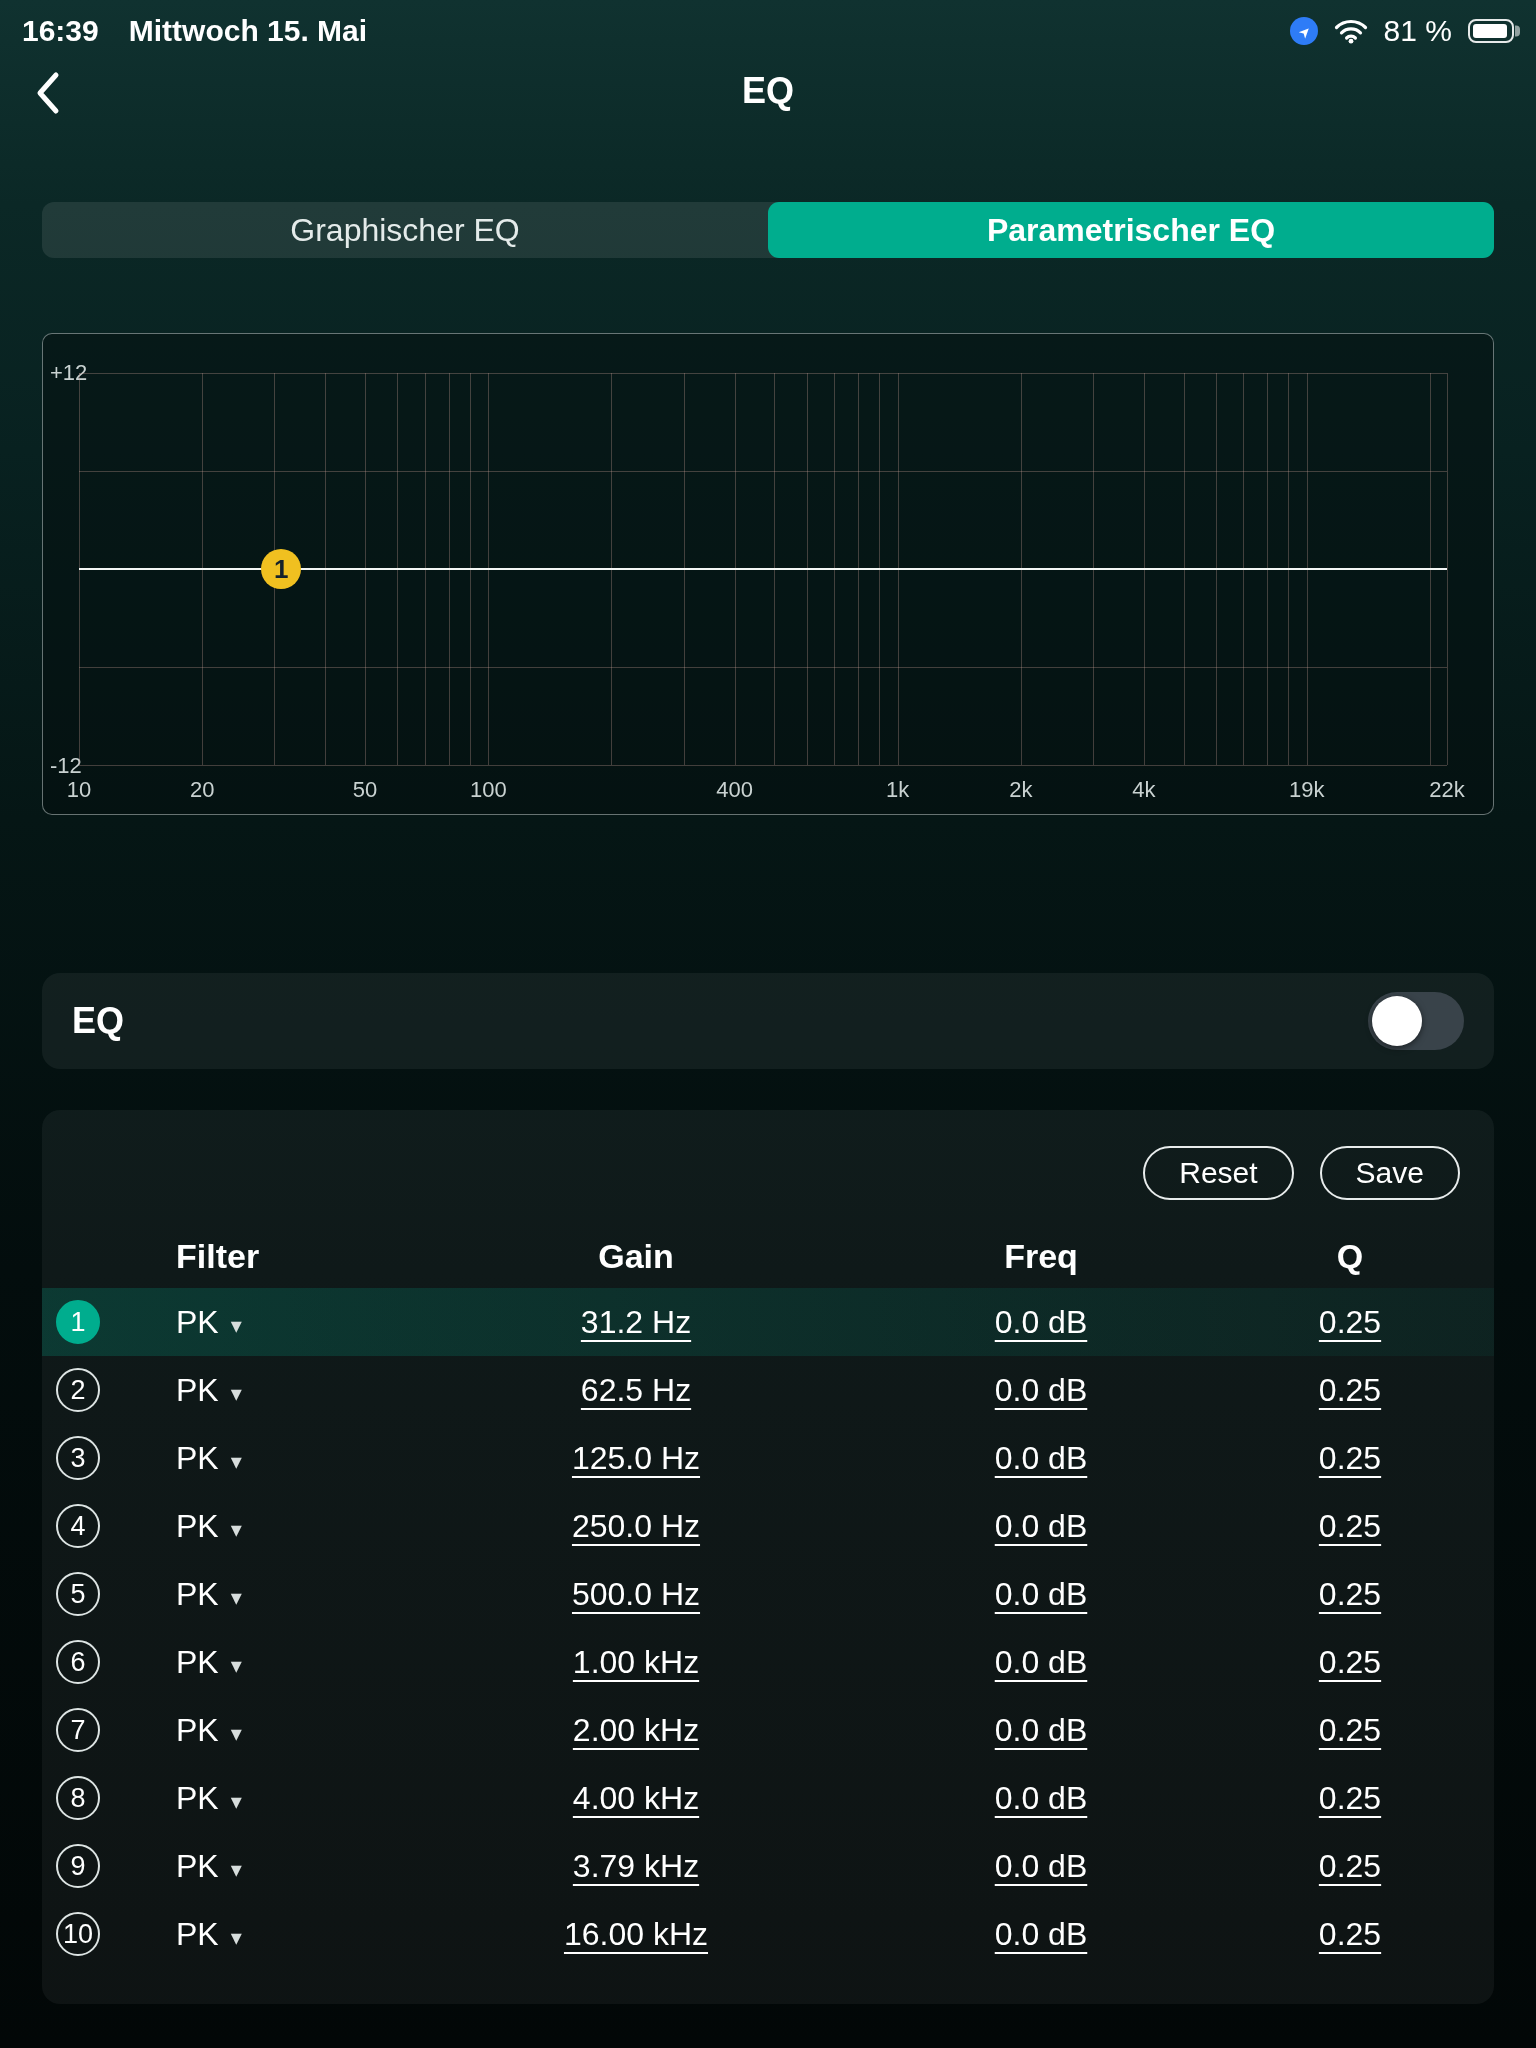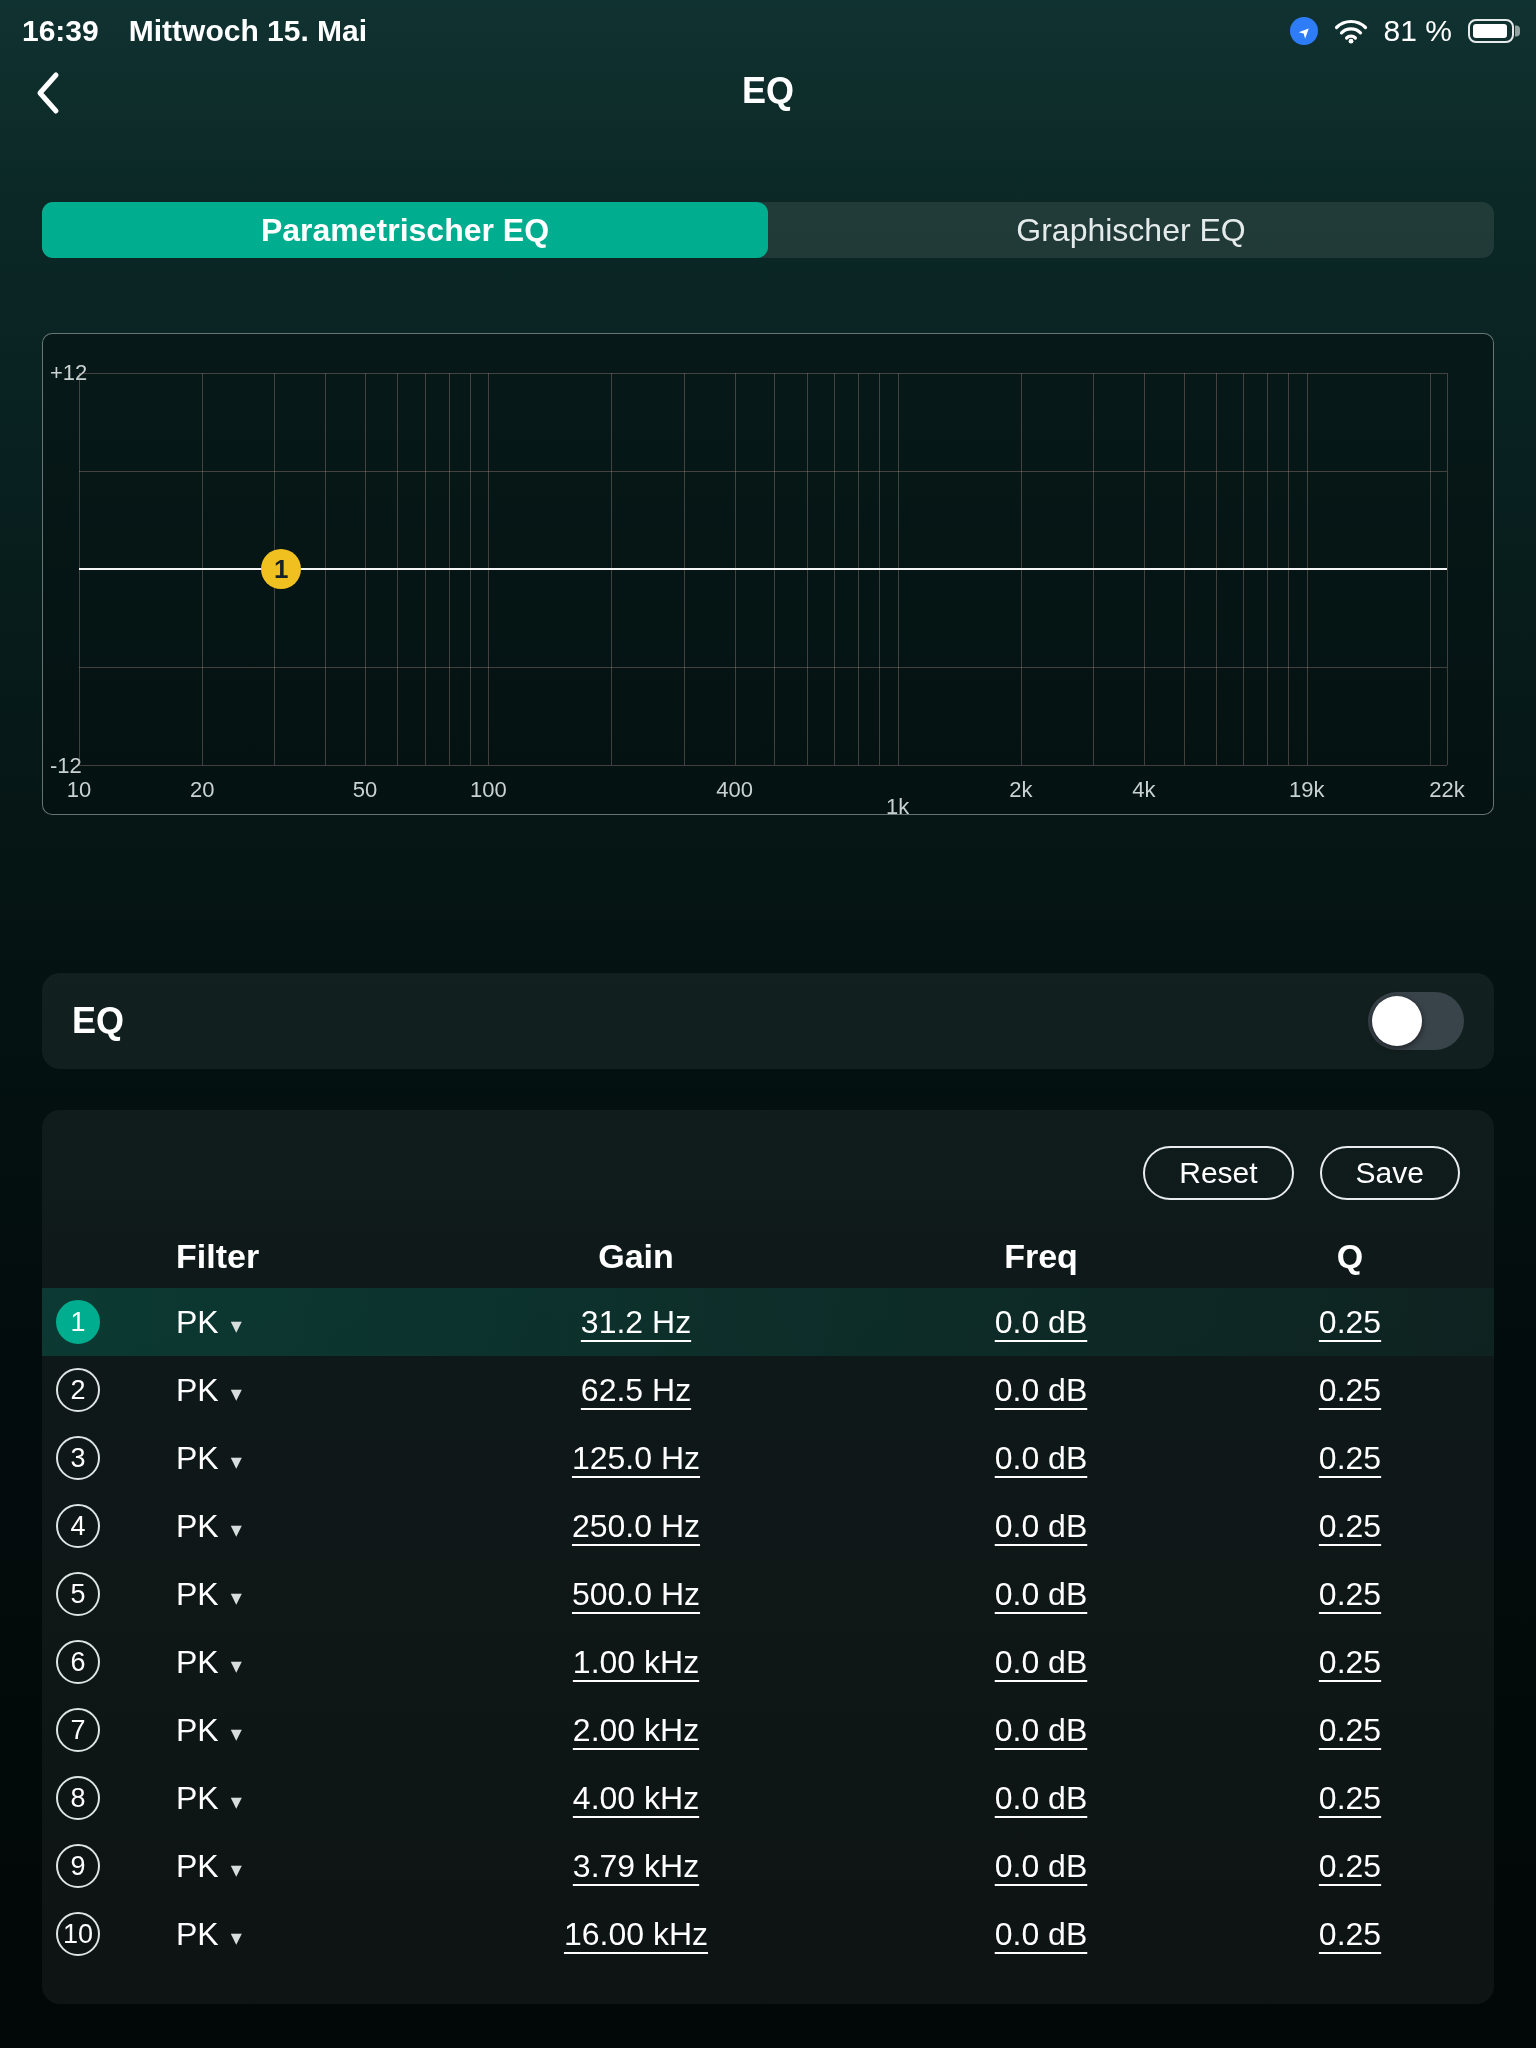--- a/index.html
+++ b/index.html
@@ -98,25 +98,25 @@
 <div class="nav">
   <button class="back-btn">
     <svg width="30" height="48" viewBox="0 0 30 48">
       <polyline points="24,6 8,24 24,42" fill="none" stroke="#fff" stroke-width="5" stroke-linecap="round" stroke-linejoin="round"></polyline>
     </svg>
   </button>
   <div class="nav-title">EQ</div>
 </div>
 
 <div class="segmented">
+  <button class="segment">
+    <span>Graphischer EQ</span>
+  </button>
   <button class="segment selected">
     <span>Parametrischer EQ</span>
-  </button>
-  <button class="segment">
-    <span>Graphischer EQ</span>
   </button>
 </div>
 
 <div class="graph-card">
   <span class="y-label y-top">+12</span>
   <span class="y-label y-bottom">-12</span>
   <div class="plot" id="plot">
     <div class="eq-curve"></div>
     <div class="marker" id="marker" style="left: 14.7843%; top: 50%;">
       <span>1</span>
@@ -154,21 +154,21 @@
       <div class="gl h" style="top: 0%;"></div>
       <div class="gl h" style="top: 25%;"></div>
       <div class="gl h" style="top: 50%;"></div>
       <div class="gl h" style="top: 75%;"></div>
       <div class="gl h" style="top: 100%;"></div>
       <span class="x-tick" style="left: 0%;">10</span>
       <span class="x-tick" style="left: 9.00634%;">20</span>
       <span class="x-tick" style="left: 20.9121%;">50</span>
       <span class="x-tick" style="left: 29.9184%;">100</span>
       <span class="x-tick" style="left: 47.9311%;">400</span>
-      <span class="x-tick" style="left: 59.8368%; margin-top: 17px;">1k</span>
+      <span class="x-tick" style="left: 59.8368%;">1k</span>
       <span class="x-tick" style="left: 68.8432%;">2k</span>
       <span class="x-tick" style="left: 77.8495%;">4k</span>
       <span class="x-tick" style="left: 89.7553%;">19k</span>
       <span class="x-tick" style="left: 100%;">22k</span>
     </div>
 </div>
 
 <div class="eq-row">
   <span class="eq-row-label">EQ</span>
   <div class="switch">

